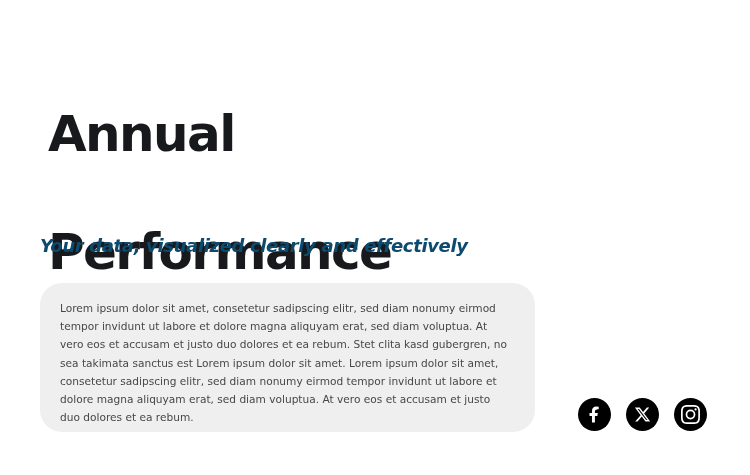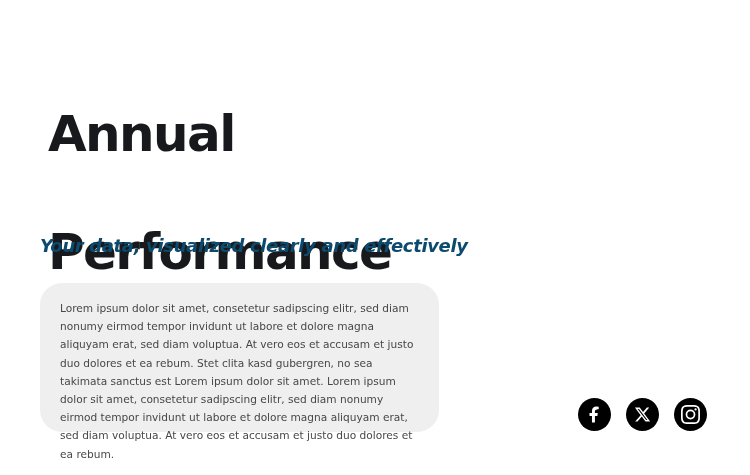--- a/index.html
+++ b/index.html
@@ -57,21 +57,21 @@
     letter-spacing: -0.35px;
     color: #0c4a6e;
     white-space: nowrap;
   }
 
   
   .body-card {
     position: absolute;
     left: 40px;
     top: 283px;
-    width: 399px;
+    width: 495px;
     height: 149px;
     background: #efefef;
     border-radius: 22px;
     box-sizing: border-box;
     padding: 16px 22px 16px 20px;
   }
   .body-text {
     margin: 0;
     font-family: "DejaVu Sans", "Liberation Sans", sans-serif;
     font-size: 10.6px;

